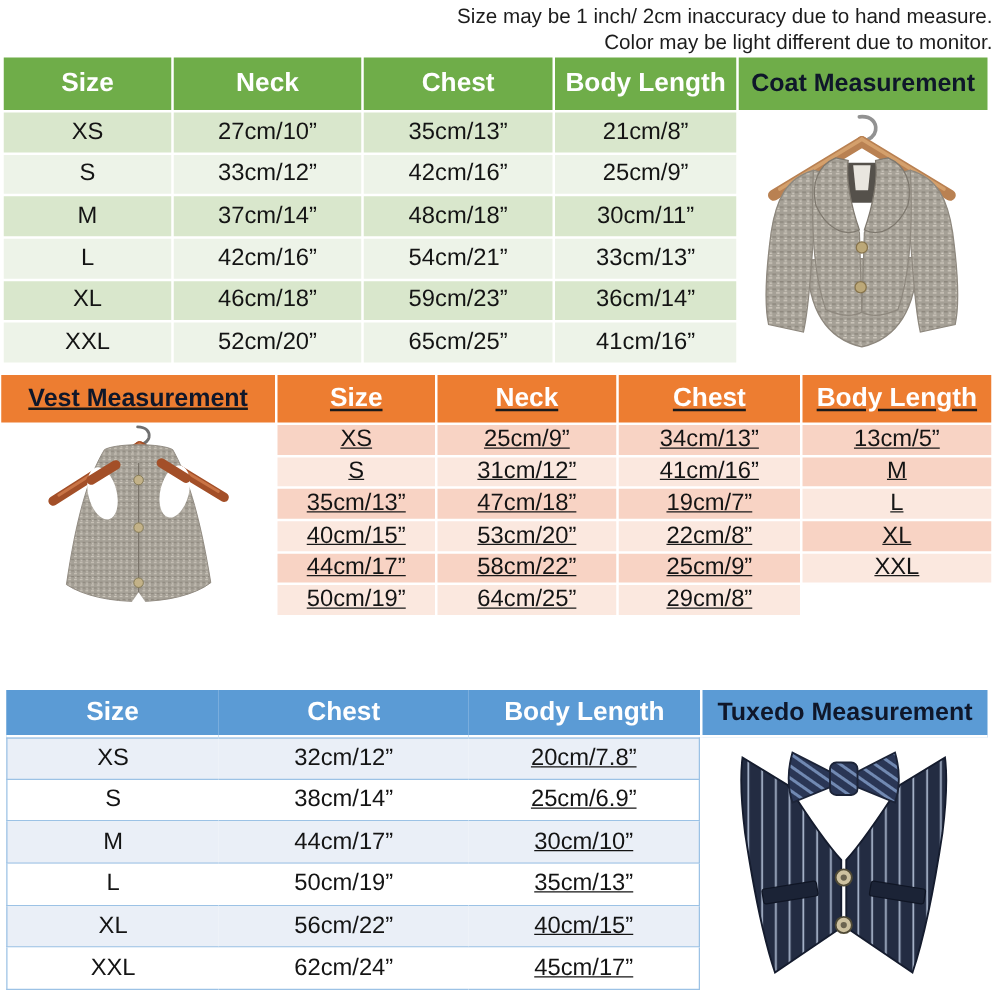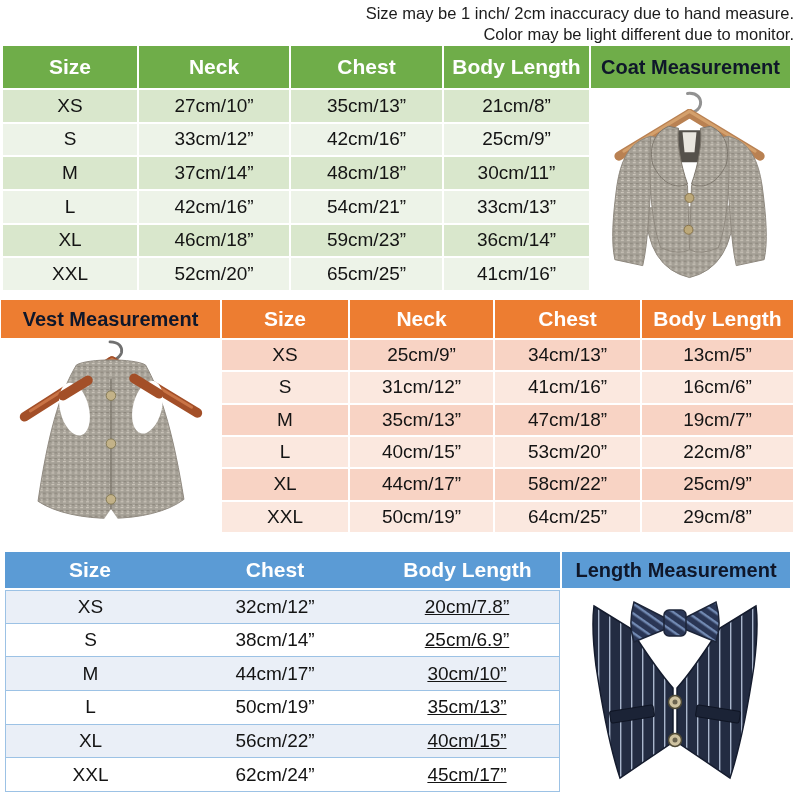--- a/index.html
+++ b/index.html
@@ -13,23 +13,24 @@
   }
   .sec{position:absolute;display:grid;background:#ffffff;}
   
   .sec1{
     left:3px;top:46px;width:787px;height:244px;gap:2px;
     grid-template-columns:134px 150px 151px 145px 1fr;
     grid-template-rows:42px repeat(6,1fr);
   }
   
   .sec2{
-    left:1px;top:300px;width:792px;height:232px;gap:2px;
+    left:1px;top:300px;width:792px;height:192px;gap:2px;
     grid-template-columns:219px 126px 143px 145px 1fr;
     grid-template-rows:38px repeat(6,1fr);
+    text-decoration:underline;
   }
   
   .sec3{
     left:5px;top:552px;width:785px;height:240px;
     grid-template-columns:170px 200px 185px 1fr;
     grid-template-rows:38px repeat(6,1fr);
   }
   .cell{display:flex;align-items:center;justify-content:center;}
   .hc{font-weight:bold;font-size:21px;color:#ffffff;}
   .hc.g{background:#6FAD49;}
@@ -166,21 +167,20 @@
   </div>
 
   <div class="cell bc o-a">XS</div>
   <div class="cell bc o-a">25cm/9”</div>
   <div class="cell bc o-a">34cm/13”</div>
   <div class="cell bc o-a">13cm/5”</div>
 
   <div class="cell bc o-b">S</div>
   <div class="cell bc o-b">31cm/12”</div>
   <div class="cell bc o-b">41cm/16”</div>
-  <div class="cell bc o-b">16cm/6”</div>
 
   <div class="cell bc o-a">M</div>
   <div class="cell bc o-a">35cm/13”</div>
   <div class="cell bc o-a">47cm/18”</div>
   <div class="cell bc o-a">19cm/7”</div>
 
   <div class="cell bc o-b">L</div>
   <div class="cell bc o-b">40cm/15”</div>
   <div class="cell bc o-b">53cm/20”</div>
   <div class="cell bc o-b">22cm/8”</div>
@@ -193,21 +193,21 @@
   <div class="cell bc o-b">XXL</div>
   <div class="cell bc o-b">50cm/19”</div>
   <div class="cell bc o-b">64cm/25”</div>
   <div class="cell bc o-b">29cm/8”</div>
 </div>
 
 <div class="sec sec3">
   <div class="cell hc bl">Size</div>
   <div class="cell hc bl">Chest</div>
   <div class="cell hc bl">Body Length</div>
-  <div class="cell hc bl tux title">Length Measurement</div>
+  <div class="cell hc bl tux title">Tuxedo Measurement</div>
 
   <div class="cell bc b-a row1 col1">XS</div>
   <div class="cell bc b-a row1">32cm/12”</div>
   <div class="cell bc b-a row1 col3">20cm/7.8”</div>
 
   <div class="photo" style="grid-column:4;grid-row:2/8;">
     <svg viewBox="0 0 230 202">
       <defs>
         <pattern id="pin" width="11" height="11" patternUnits="userSpaceOnUse">
           <rect width="11" height="11" fill="#232C42"></rect>

